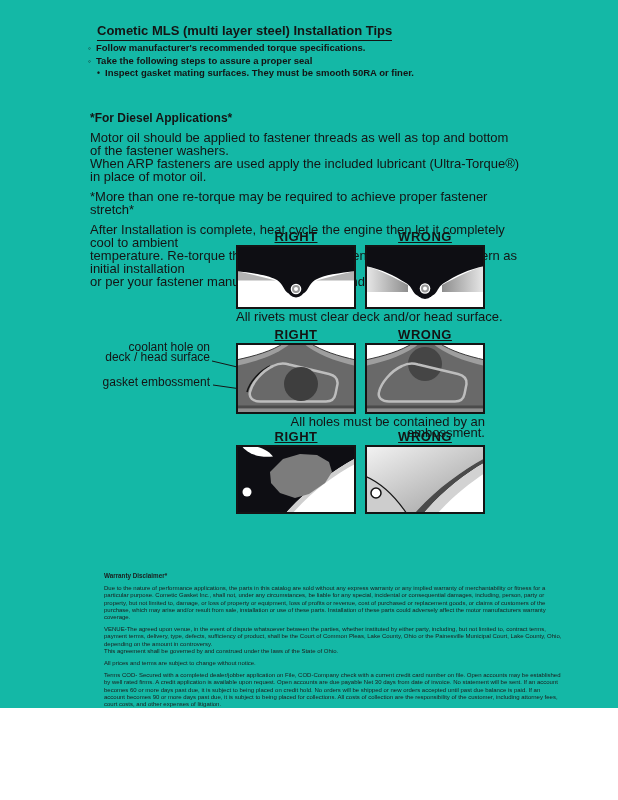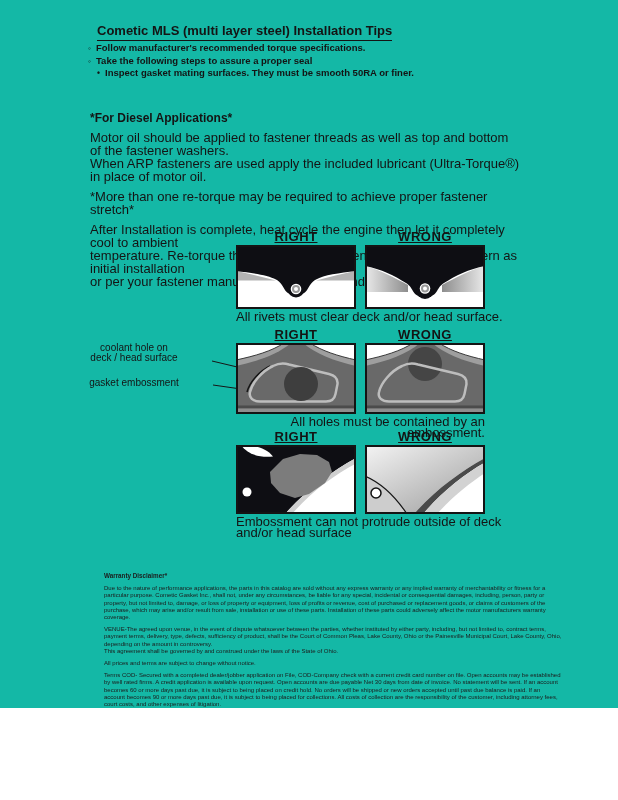--- a/index.html
+++ b/index.html
@@ -12,21 +12,21 @@
   .brow{white-space:nowrap;font-weight:bold;}
   .brow .mk{display:inline-block;width:8px;font-size:8.5px;}
   .brow.sub{margin-left:9px;}
   .diesel{left:90px;top:111px;width:432px;}
   .dh{font-size:12px;font-weight:bold;margin:0 0 6px 0;}
   .diesel p{font-size:13px;line-height:13px;margin:0 0 7px 0;white-space:pre-line;}
   .hdr{font-size:13px;font-weight:600;width:120px;text-align:center;letter-spacing:0.5px;text-decoration:underline;}
   .panel{width:120px;}
   .panel svg{display:block;}
   .cap{font-size:13px;font-weight:normal;line-height:11px;white-space:pre-line;}
-  .lblblock{left:58px;width:152px;text-align:center;font-size:10px;line-height:9.5px;white-space:pre-line;}
+  .lblblock{left:58px;width:152px;text-align:right;font-size:12px;line-height:9.5px;white-space:pre-line;}
   .warranty{left:104px;top:572px;width:458px;font-size:6px;line-height:7.2px;color:#1c1c1c;}
   .warranty .wh{font-weight:bold;font-size:6.3px;margin:0 0 6px 0;}
   .warranty p{margin:0 0 5px 0;white-space:pre-line;}
   .footer{left:387px;top:759px;font-size:13px;color:#3c3c3c;letter-spacing:0.4px;text-decoration:underline;}
   .ink{fill:#0e0e13;}
   .bord{fill:none;stroke:#141414;stroke-width:2px;}
 </style>
 </head>
 <body>
 
@@ -163,22 +163,20 @@
       <path d="M0,0 H120 V13 C95,27 70,45 49,69 L0,69 Z" fill="url(#g3)"></path>
       <path d="M0,31 C12,36 25,46 33,57 C37,62 40,66 42,69 L0,69 Z" fill="#cdcdcd"></path>
       <path d="M0,31 C14,37 28,48 42,69" fill="none" stroke="#161616" stroke-width="1.2"></path>
       <path d="M120,13 C95,27 70,45 49,69 L58,69 C77,47 99,29 120,17.5 Z" fill="#4a4a4a"></path>
       <path d="M120,17.5 C99,29 77,47 58,69 L72,69 C88,51 105,38 120,28 Z" fill="#d2d2d2"></path>
       <circle cx="11" cy="48" r="5" fill="#ffffff" stroke="#111111" stroke-width="1.5"></circle>
       <rect x="1" y="1" width="118" height="67" class="bord"></rect>
     </svg>
   </div>
 
-  <div class="abs cap" style="left:236px;top:516px;">Embossment can not protrude outside of deck
-and/or head surface</div>
 
   <div class="abs warranty">
     <div class="wh">Warranty Disclaimer*</div>
     <p>Due to the nature of performance applications, the parts in this catalog are sold without any express warranty or any implied warranty of merchantability or fitness for a particular purpose.  Cometic Gasket Inc., shall not, under any circumstances, be liable for any special, incidental or consequential damages, including, person, party or property, but not limited to, damage, or loss of property or equipment, loss of profits or revenue, cost of purchased or replacement goods, or claims of customers of the purchase, which may arise and/or result from sale, installation or use of these parts.  Installation of these parts could adversely affect the motor manufacturers warranty coverage.</p>
     <p>VENUE-The agreed upon venue, in the event of dispute whatsoever between the parties, whether instituted by either party, including, but not limited to, contract terms, payment terms, delivery, type, defects, sufficiency of product, shall be the Court of Common Pleas, Lake County, Ohio or the Painesville Municipal Court, Lake County, Ohio, depending on the amount in controversy.
 This agreement shall be governed by and construed under the laws of the State of Ohio.</p>
     <p>All prices and terms are subject to change without notice.</p>
     <p>Terms COD- Secured with a completed dealer/jobber application on File, COD-Company check with a current credit card number on file.  Open accounts may be established by well rated firms.  A credit application is available upon request.  Open accounts are due payable Net 30 days from date of invoice.  No statement will be sent.  If an account becomes 60 or more days past due, it is subject to being placed on credit hold.  No orders will be shipped or new orders accepted until past due balance is paid.  If an account becomes 90 or more days past due, it is subject to being placed for collections.  All costs of collection are the responsibility of the customer, including attorney fees, court costs, and other expenses of litigation.</p>
     <p>Returns- Authorized (RGA) must be obtained in advance on all returns.  A packing slip or invoice number must accompany the merchandise.  No returns after 30 days from invoice date.  All returns are subject to a 25% restocking charge.  All custom designed and custom manufactured gaskets are non-returnable.</p>
     <p>Only catalog parts are returnable.

